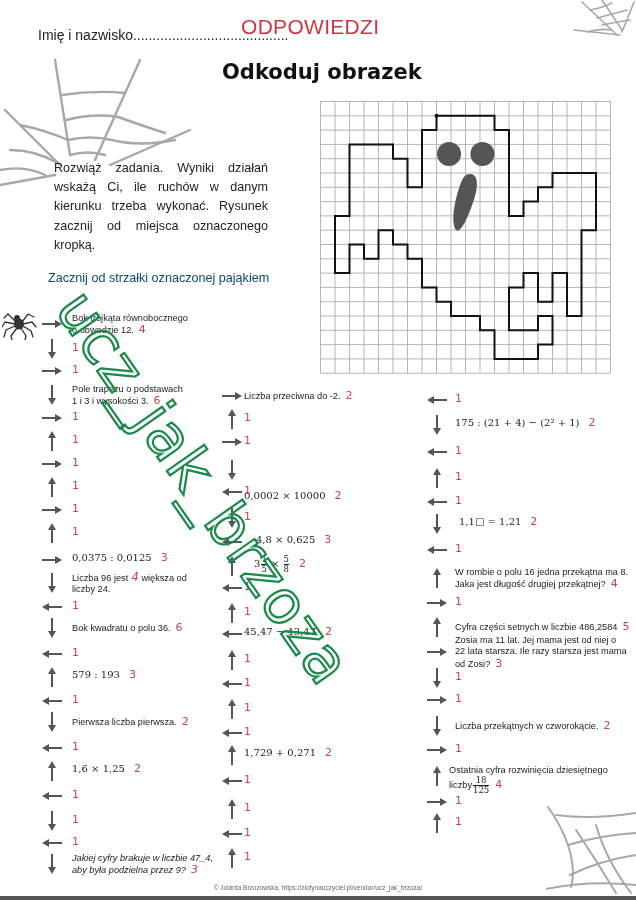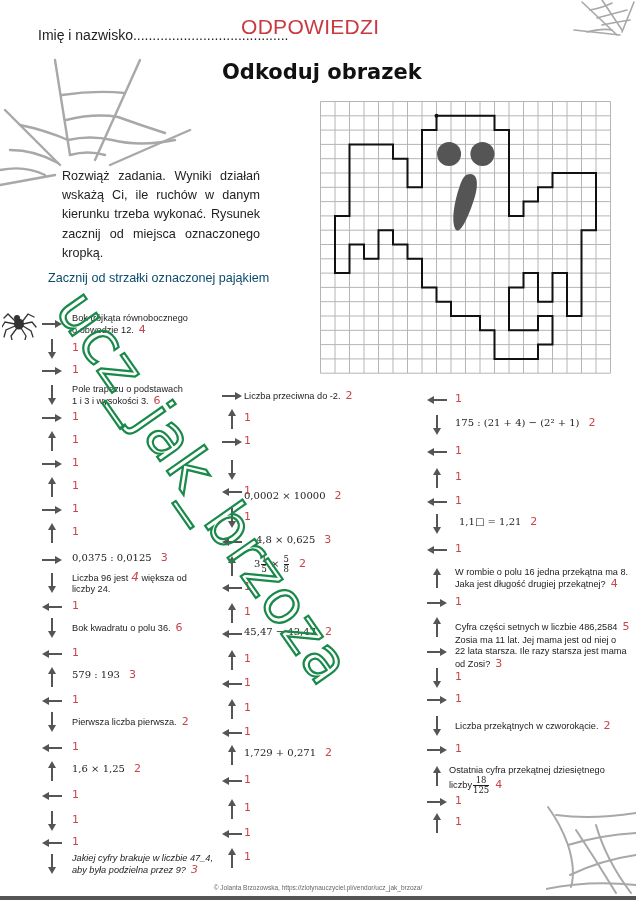--- a/index.html
+++ b/index.html
@@ -2,21 +2,21 @@
 <html><head>
 <meta charset="utf-8">
 <style>
   html, body { margin:0; padding:0; background:#ffffff; }
   body { width:636px; height:900px; position:relative; overflow:hidden; font-family:"Liberation Sans", sans-serif; color:#222; }
   .abs { position:absolute; }
   .name-line { left:38px; top:27px; font-size:14px; color:#222; }
   .answers-title { left:241px; top:15px; font-size:21px; color:#c9393f; letter-spacing:0.3px; }
   .main-title { left:222px; top:60px; font-size:21px; font-weight:bold; color:#111; font-family:"DejaVu Sans", sans-serif; }
   .instructions { left:46px; top:151px; width:230px; font-size:12.6px; line-height:19.2px; text-align:justify; color:#222; }
-  .instructions p { margin:16px; }
+  .instructions p { margin:8px; }
   .start-note { left:48px; top:269px; font-size:12.6px; line-height:18px; color:#0c4a6e; }
   .grid-wrap { left:320px; top:101px; }
   .arrow { position:absolute; width:22px; height:22px; }
   .arrow svg { width:22px; height:22px; display:block; }
   .task { position:absolute; font-size:9.2px; line-height:11.5px; color:#222; white-space:nowrap; }
   .math { font-family:"DejaVu Serif", serif; font-size:10px; color:#222; }
   .num { color:#c9454a; font-size:11px; margin-left:5px; font-family:"DejaVu Sans", sans-serif; }
   .numonly { color:#c9454a; font-size:11px; font-family:"DejaVu Sans", sans-serif; position:absolute; }
   .frac { display:inline-flex; flex-direction:column; align-items:center; vertical-align:middle; font-family:"DejaVu Serif", serif; font-size:8.5px; line-height:9px; margin:0 1px; }
   .frac .bar { border-top:1px solid #222; width:100%; }
@@ -600,21 +600,21 @@
       </svg>
     </div>
     <div class="numonly" style="left: 455px; top: 742px;">1</div>
     <div class="arrow" style="left: 426px; top: 765px;">
       <svg viewBox="0 0 22 22">
         <line x1="11" y1="7" x2="11" y2="21" stroke="#555" stroke-width="2"></line>
         <polygon points="7,8 11,1 15,8" fill="#555"></polygon>
       </svg>
     </div>
     <div class="task" style="left: 449px; top: 764.5px;">
-      <div><span>Ostatnia cyfra przekątnej dziesiętnego</span></div>
+      <div><span>Ostatnia cyfra rozwinięcia dziesiętnego</span></div>
       <div><span>liczby</span><span class="frac">
           <span>18</span>
           <span class="bar"></span>
           <span>125</span>
         </span><span class="num">4</span></div>
     </div>
     <div class="arrow" style="left: 426px; top: 791px;">
       <svg viewBox="0 0 22 22">
         <line x1="1" y1="11" x2="15" y2="11" stroke="#555" stroke-width="2"></line>
         <polygon points="14,7 21,11 14,15" fill="#555"></polygon>

